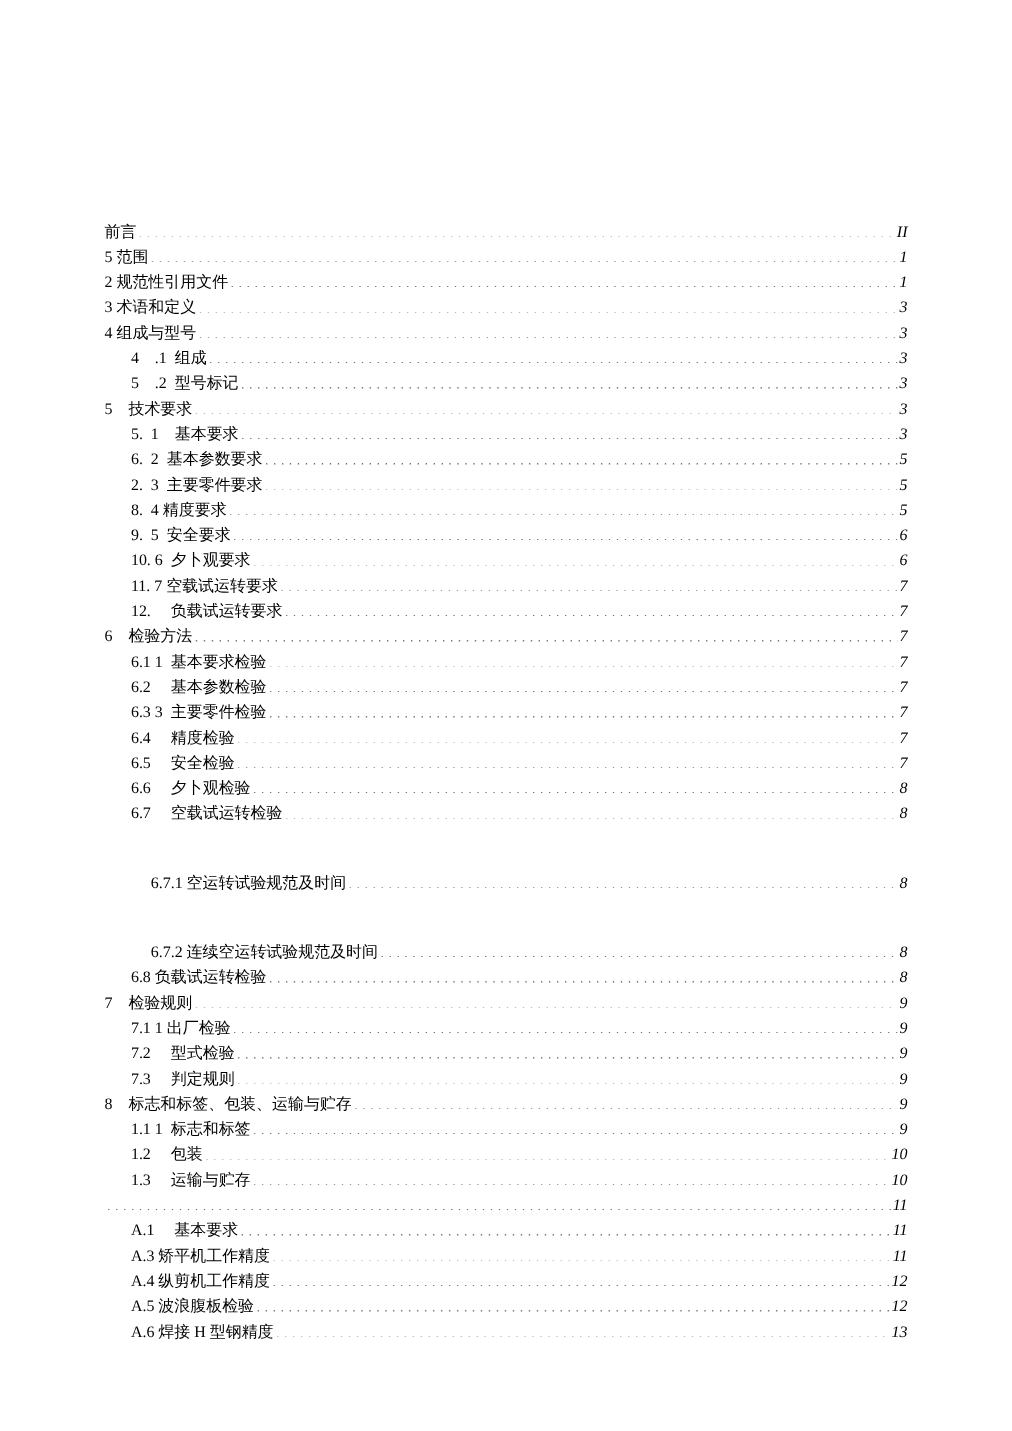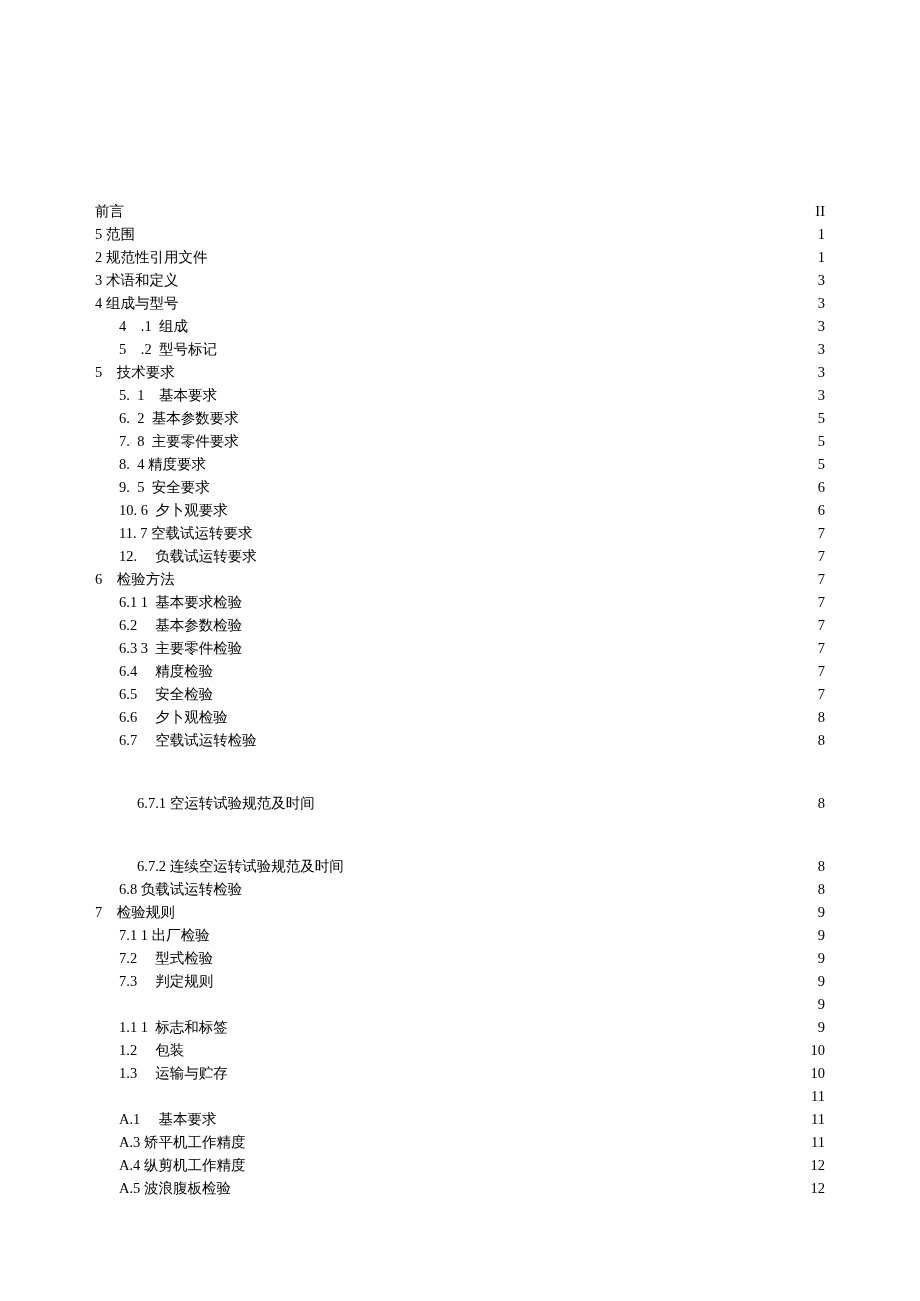--- a/index.html
+++ b/index.html
@@ -39,20 +39,21 @@
     position: absolute;
     left: 0;
     right: 0;
     top: 0;
     overflow: hidden;
     text-align: left;
     letter-spacing: 0px;
   }
   .toc-page {
     flex: 0 0 auto;
+    font-style: italic;
   }
 </style>
 </head>
 <body>
 
 <div class="page">
   <div id="toc-container">
       <div class="toc-entry">
         <span class="toc-label">前言</span>
         <span class="toc-leader"></span>
@@ -97,21 +98,21 @@
         <span class="toc-label">5. 1 基本要求</span>
         <span class="toc-leader"></span>
         <span class="toc-page">3</span>
       </div>
       <div class="toc-entry indent-1">
         <span class="toc-label">6. 2 基本参数要求</span>
         <span class="toc-leader"></span>
         <span class="toc-page">5</span>
       </div>
       <div class="toc-entry indent-1">
-        <span class="toc-label">7. 8 主要零件要求</span>
+        <span class="toc-label">2. 3 主要零件要求</span>
         <span class="toc-leader"></span>
         <span class="toc-page">5</span>
       </div>
       <div class="toc-entry indent-1">
         <span class="toc-label">8. 4 精度要求</span>
         <span class="toc-leader"></span>
         <span class="toc-page">5</span>
       </div>
       <div class="toc-entry indent-1">
         <span class="toc-label">9. 5 安全要求</span>
@@ -202,20 +203,21 @@
         <span class="toc-label">7.2  型式检验</span>
         <span class="toc-leader"></span>
         <span class="toc-page">9</span>
       </div>
       <div class="toc-entry indent-1">
         <span class="toc-label">7.3  判定规则</span>
         <span class="toc-leader"></span>
         <span class="toc-page">9</span>
       </div>
       <div class="toc-entry">
+        <span class="toc-label">8 标志和标签、包装、运输与贮存</span>
         <span class="toc-leader"></span>
         <span class="toc-page">9</span>
       </div>
       <div class="toc-entry indent-1">
         <span class="toc-label">1.1 1 标志和标签</span>
         <span class="toc-leader"></span>
         <span class="toc-page">9</span>
       </div>
       <div class="toc-entry indent-1">
         <span class="toc-label">1.2  包装</span>
@@ -243,15 +245,20 @@
       </div>
       <div class="toc-entry indent-1">
         <span class="toc-label">A.4 纵剪机工作精度</span>
         <span class="toc-leader"></span>
         <span class="toc-page">12</span>
       </div>
       <div class="toc-entry indent-1">
         <span class="toc-label">A.5 波浪腹板检验</span>
         <span class="toc-leader"></span>
         <span class="toc-page">12</span>
+      </div>
+      <div class="toc-entry indent-1">
+        <span class="toc-label">A.6 焊接 H 型钢精度</span>
+        <span class="toc-leader"></span>
+        <span class="toc-page">13</span>
       </div>
     </div>
 </div>
 
 </body></html>

